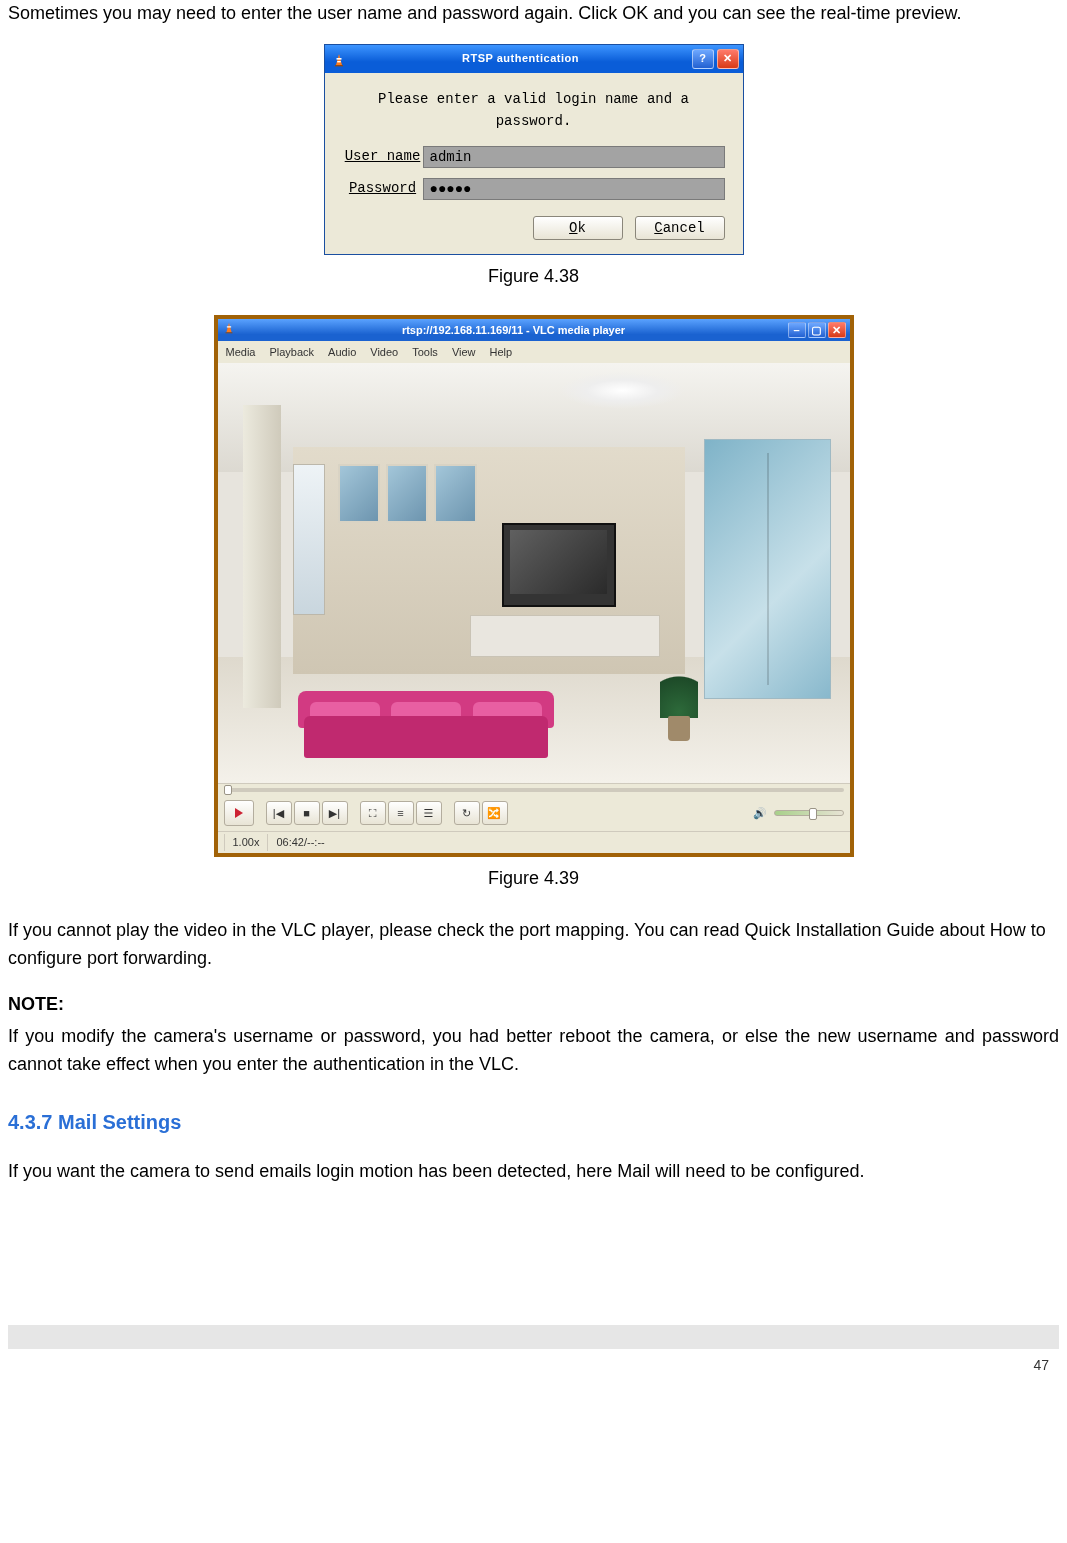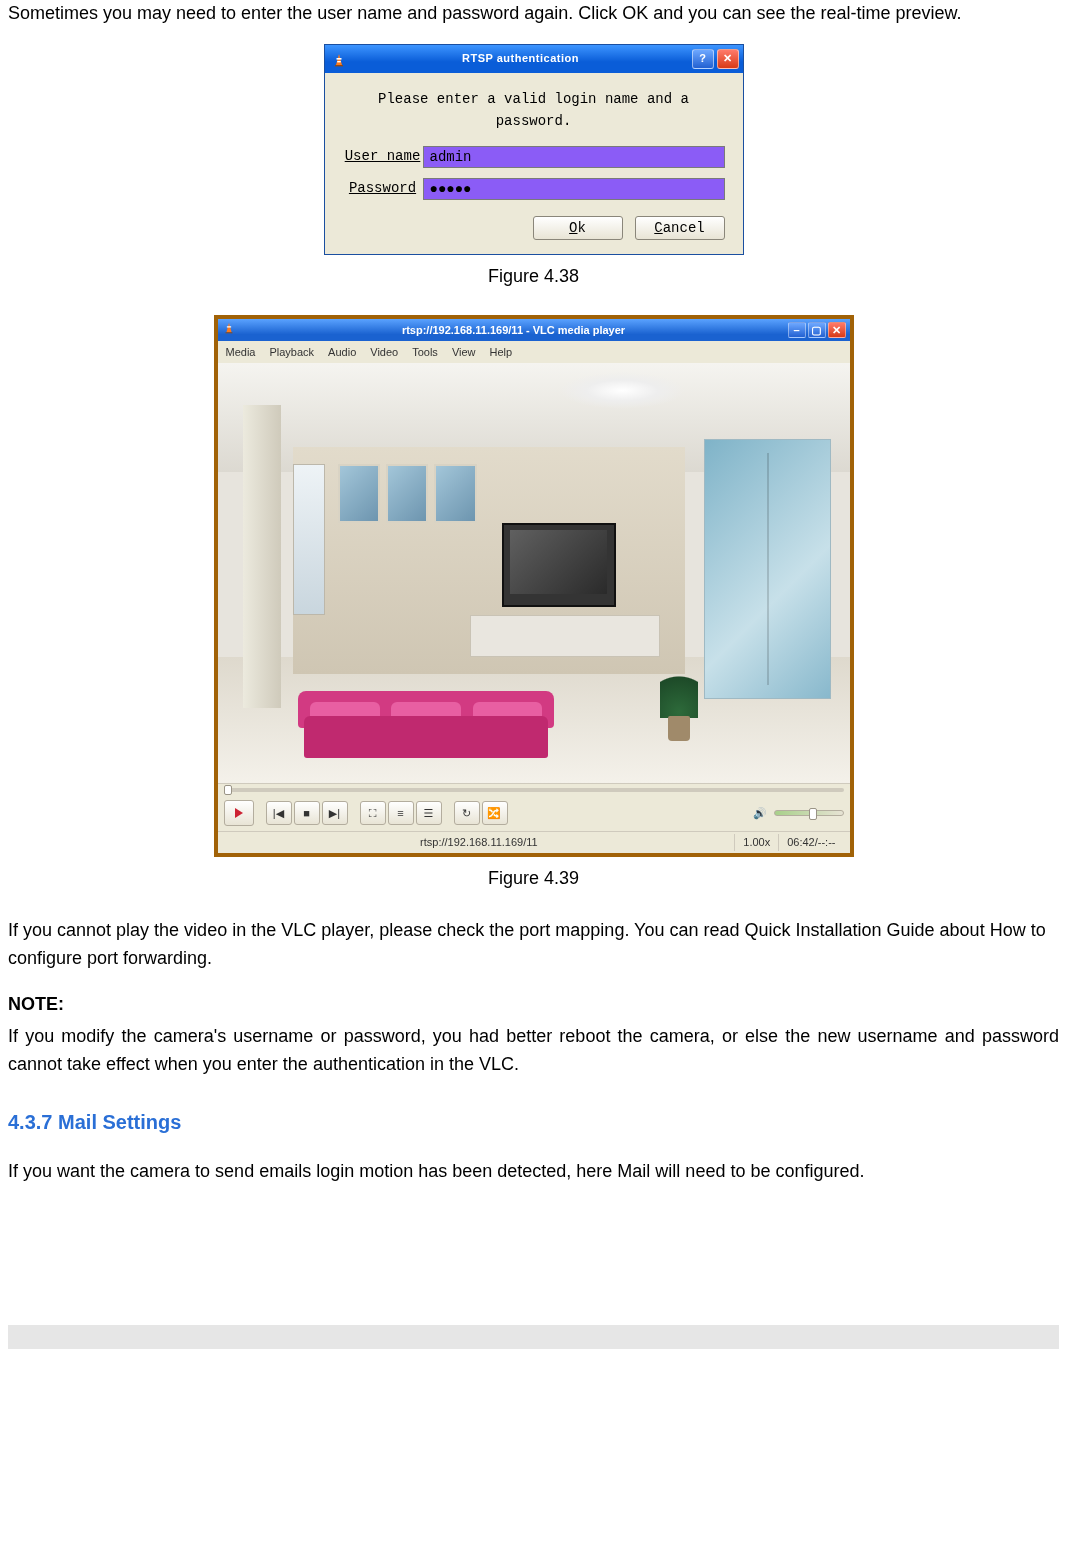--- a/index.html
+++ b/index.html
@@ -49,21 +49,21 @@
       margin-left: 3px; color: #fff; font-weight: bold; font-family: Arial;
       border: 1px solid rgba(255,255,255,0.5);
     }
     .dlg-help { background: linear-gradient(to bottom,#6ea8ff,#2261d2); }
     .dlg-close { background: linear-gradient(to bottom,#ff7a6a,#d83a17); }
     .dlg-body { padding: 16px 18px 6px 18px; color:#000; }
     .dlg-body .prompt { margin-bottom: 14px; }
     .dlg-row { display: flex; align-items: center; margin-bottom: 10px; }
     .dlg-row .lbl { width: 80px; text-decoration: underline; }
     .dlg-input {
-      flex: 1; height: 22px; border: 1px solid #7a7a7a; background:#8b5cf6;
+      flex: 1; height: 22px; border: 1px solid #7a7a7a; background:#a3a3a3;
       padding: 2px 6px; font-family: "Courier New", monospace; font-size: 14px;
     }
     .dlg-footer {
       display: flex; justify-content: flex-end; gap: 12px;
       padding: 0 18px 14px 18px;
     }
     .win-btn {
       width: 90px; height: 24px;
       background: linear-gradient(to bottom,#fff,#e8e4d5);
       border: 1px solid #8a867a; border-radius: 3px;
@@ -307,32 +307,32 @@
           <span class="ctrl-glyph">🔀</span>
         </span>
       <div class="vol-wrap">
         <span class="ctrl-glyph">🔊</span>
         <div class="vol-track">
             <div class="vol-knob"></div>
           </div>
       </div>
     </div>
     <div class="vlc-status">
-      <span class="st-left">rtsp://192.168.11.169/11</span>
       <span class="st-cell">1.00x</span>
       <span class="st-cell">06:42/--:--</span>
     </div>
   </div>
 </div>
 <div class="figure-caption">Figure 4.39</div>
 
 <p class="para">If you cannot play the video in the VLC player, please check the port mapping. You can read Quick Installation Guide about How to configure port forwarding.</p>
 
 <p class="para note-label">NOTE:</p>
 <p class="para justify">If you modify the camera's username or password, you had better reboot the camera, or else the new username and password cannot take effect when you enter the authentication in the VLC.</p>
 
 <h3 class="section-h">4.3.7 Mail Settings</h3>
 
 <p class="para">If you want the camera to send emails login motion has been detected, here Mail will need to be configured.</p>
 
 <div class="page-footer">
   <div class="bar"></div>
+  <div class="num">47</div>
 </div>
 
 </body></html>

